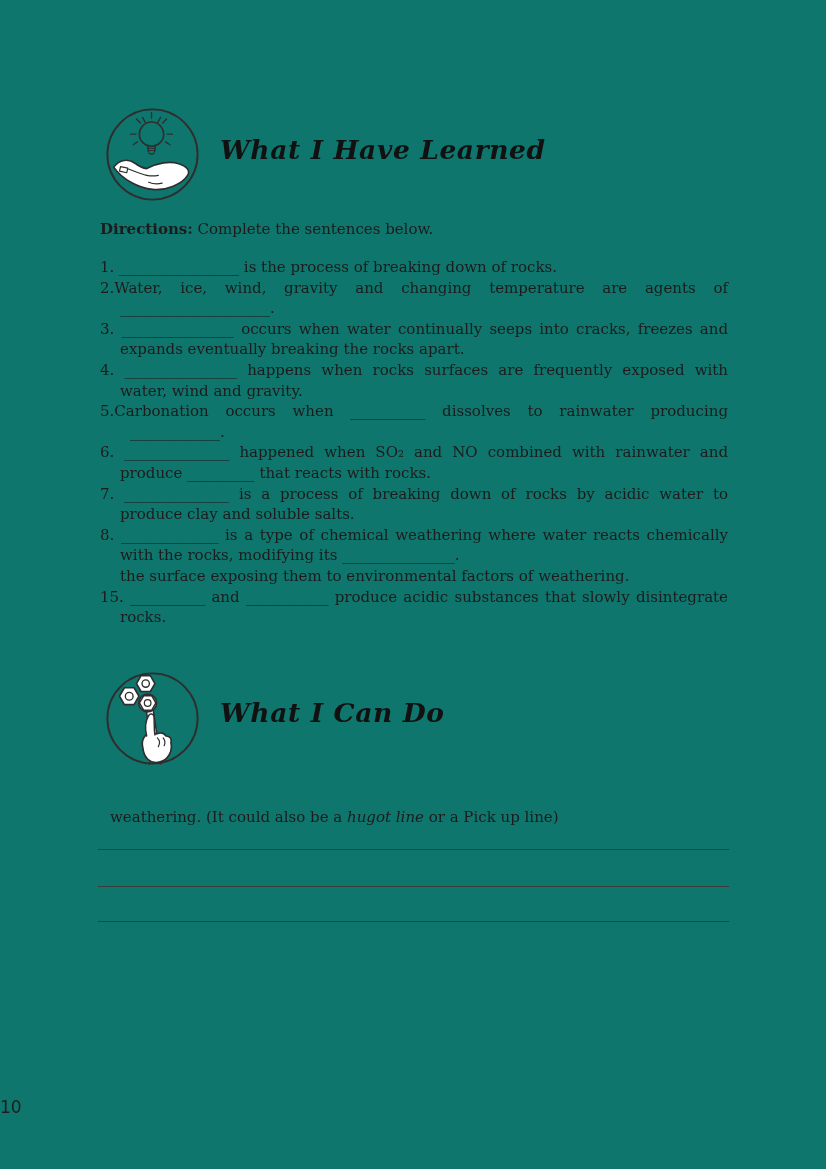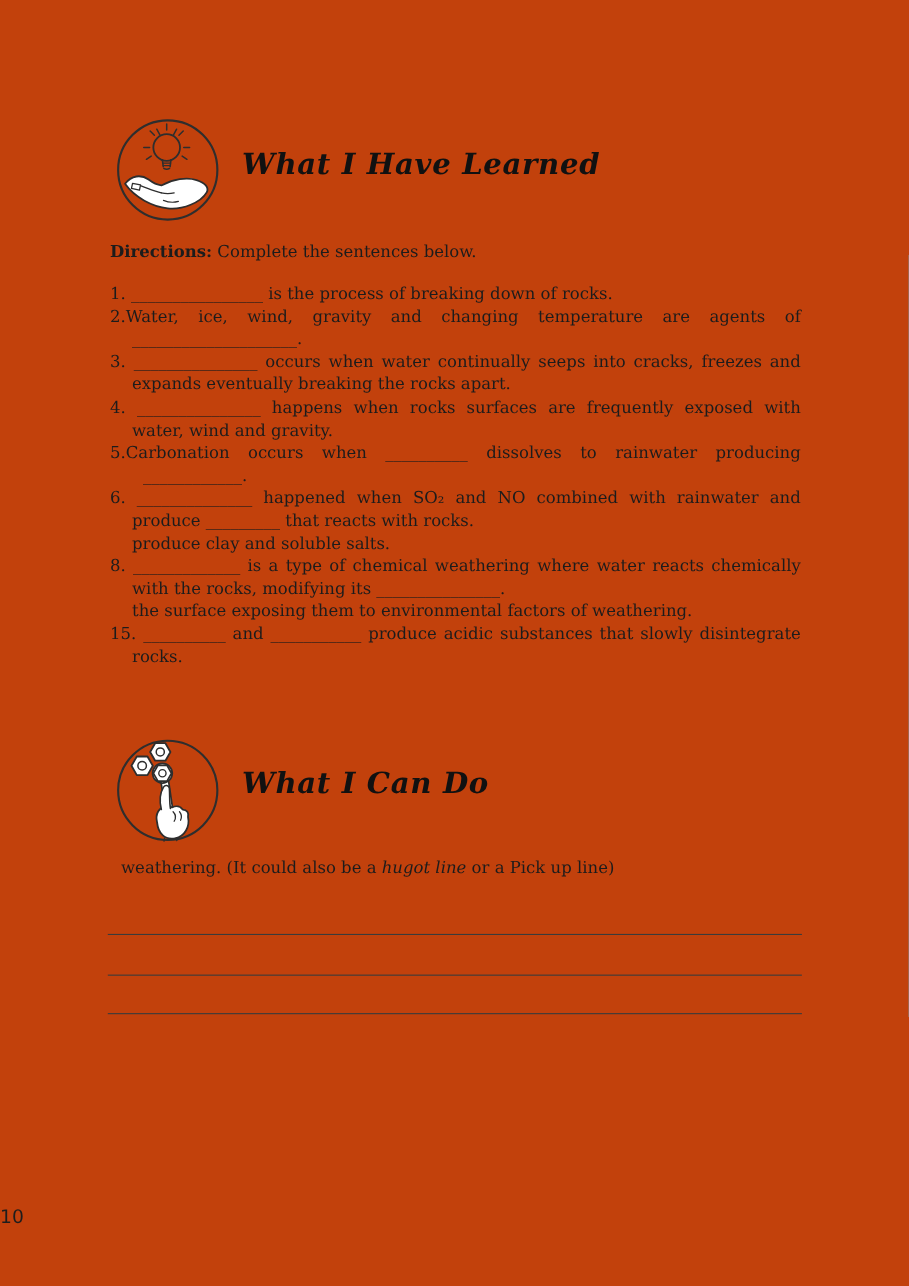--- a/index.html
+++ b/index.html
@@ -1,18 +1,18 @@
 <!DOCTYPE html>
 <html><head>
 <meta charset="utf-8">
 <style>
   html,body{margin:0;padding:0;background:#888;}
   #page{
     position:relative;width:826px;height:1169px;margin:0 auto;
-    background:#c2410c;color:#1c1c1c;
+    background:#0f766e;color:#1c1c1c;
     font-family:"DejaVu Serif","Liberation Serif",serif;
     overflow:hidden;
   }
   svg{display:block;}
   .icon-circle{position:absolute;width:97px;height:97px;}
   #icon-learned{left:104px;top:106px;}
   #icon-cando{left:104px;top:670px;}
   .section-title{
     position:absolute;left:220px;
     font-size:26.5px;font-weight:bold;font-style:italic;
@@ -29,21 +29,21 @@
     font-size:15px;line-height:20.6px;
   }
   .line{white-space:normal;}
   .j{text-align:justify;text-align-last:justify;}
   .cont{padding-left:20px;}
   .cont2{padding-left:30px;}
   #prompt{
     position:absolute;left:105px;top:779px;width:580px;
     font-size:15px;line-height:21px;
   }
-  #prompt .l2{padding-left:5px;}
+  #prompt .l2{padding-left:5px;margin-top:28px;}
   #prompt .it{font-style:italic;}
   .answer-line{
     position:absolute;left:98px;width:631px;height:0;
     border-top:1.6px solid #3b3b3b;
   }
   #ans1{top:849px;}
   #ans2{top:886px;}
   #ans3{top:921px;}
   #page-number{
     position:absolute;left:0;top:1097px;width:100%;
@@ -99,20 +99,21 @@
     <div class="line j">2.Water, ice, wind, gravity and changing temperature are agents of</div>
     <div class="line cont">____________________.</div>
     <div class="line j">3. _______________ occurs when water continually seeps into cracks, freezes and</div>
     <div class="line cont">expands eventually breaking the rocks apart.</div>
     <div class="line j">4. _______________ happens when rocks surfaces are frequently exposed with</div>
     <div class="line cont">water, wind and gravity.</div>
     <div class="line j">5.Carbonation occurs when __________ dissolves to rainwater producing</div>
     <div class="line cont2">____________.</div>
     <div class="line j">6. ______________ happened when SO₂ and NO combined with rainwater and</div>
     <div class="line cont">produce _________ that reacts with rocks.</div>
+    <div class="line j">7. ______________ is a process of breaking down of rocks by acidic water to</div>
     <div class="line cont">produce clay and soluble salts.</div>
     <div class="line j">8. _____________ is a type of chemical weathering where water reacts chemically</div>
     <div class="line cont">with the rocks, modifying its _______________.</div>
     <div class="line cont">the surface exposing them to environmental factors of weathering.</div>
     <div class="line j">15. __________ and ___________ produce acidic substances that slowly disintegrate</div>
     <div class="line cont">rocks.</div>
   </div>
 
   <span class="icon-circle" id="icon-cando">
     <svg viewBox="0 0 100 100" width="97" height="97" fill="none" stroke="#2e2e2e" stroke-linecap="round" stroke-linejoin="round">

